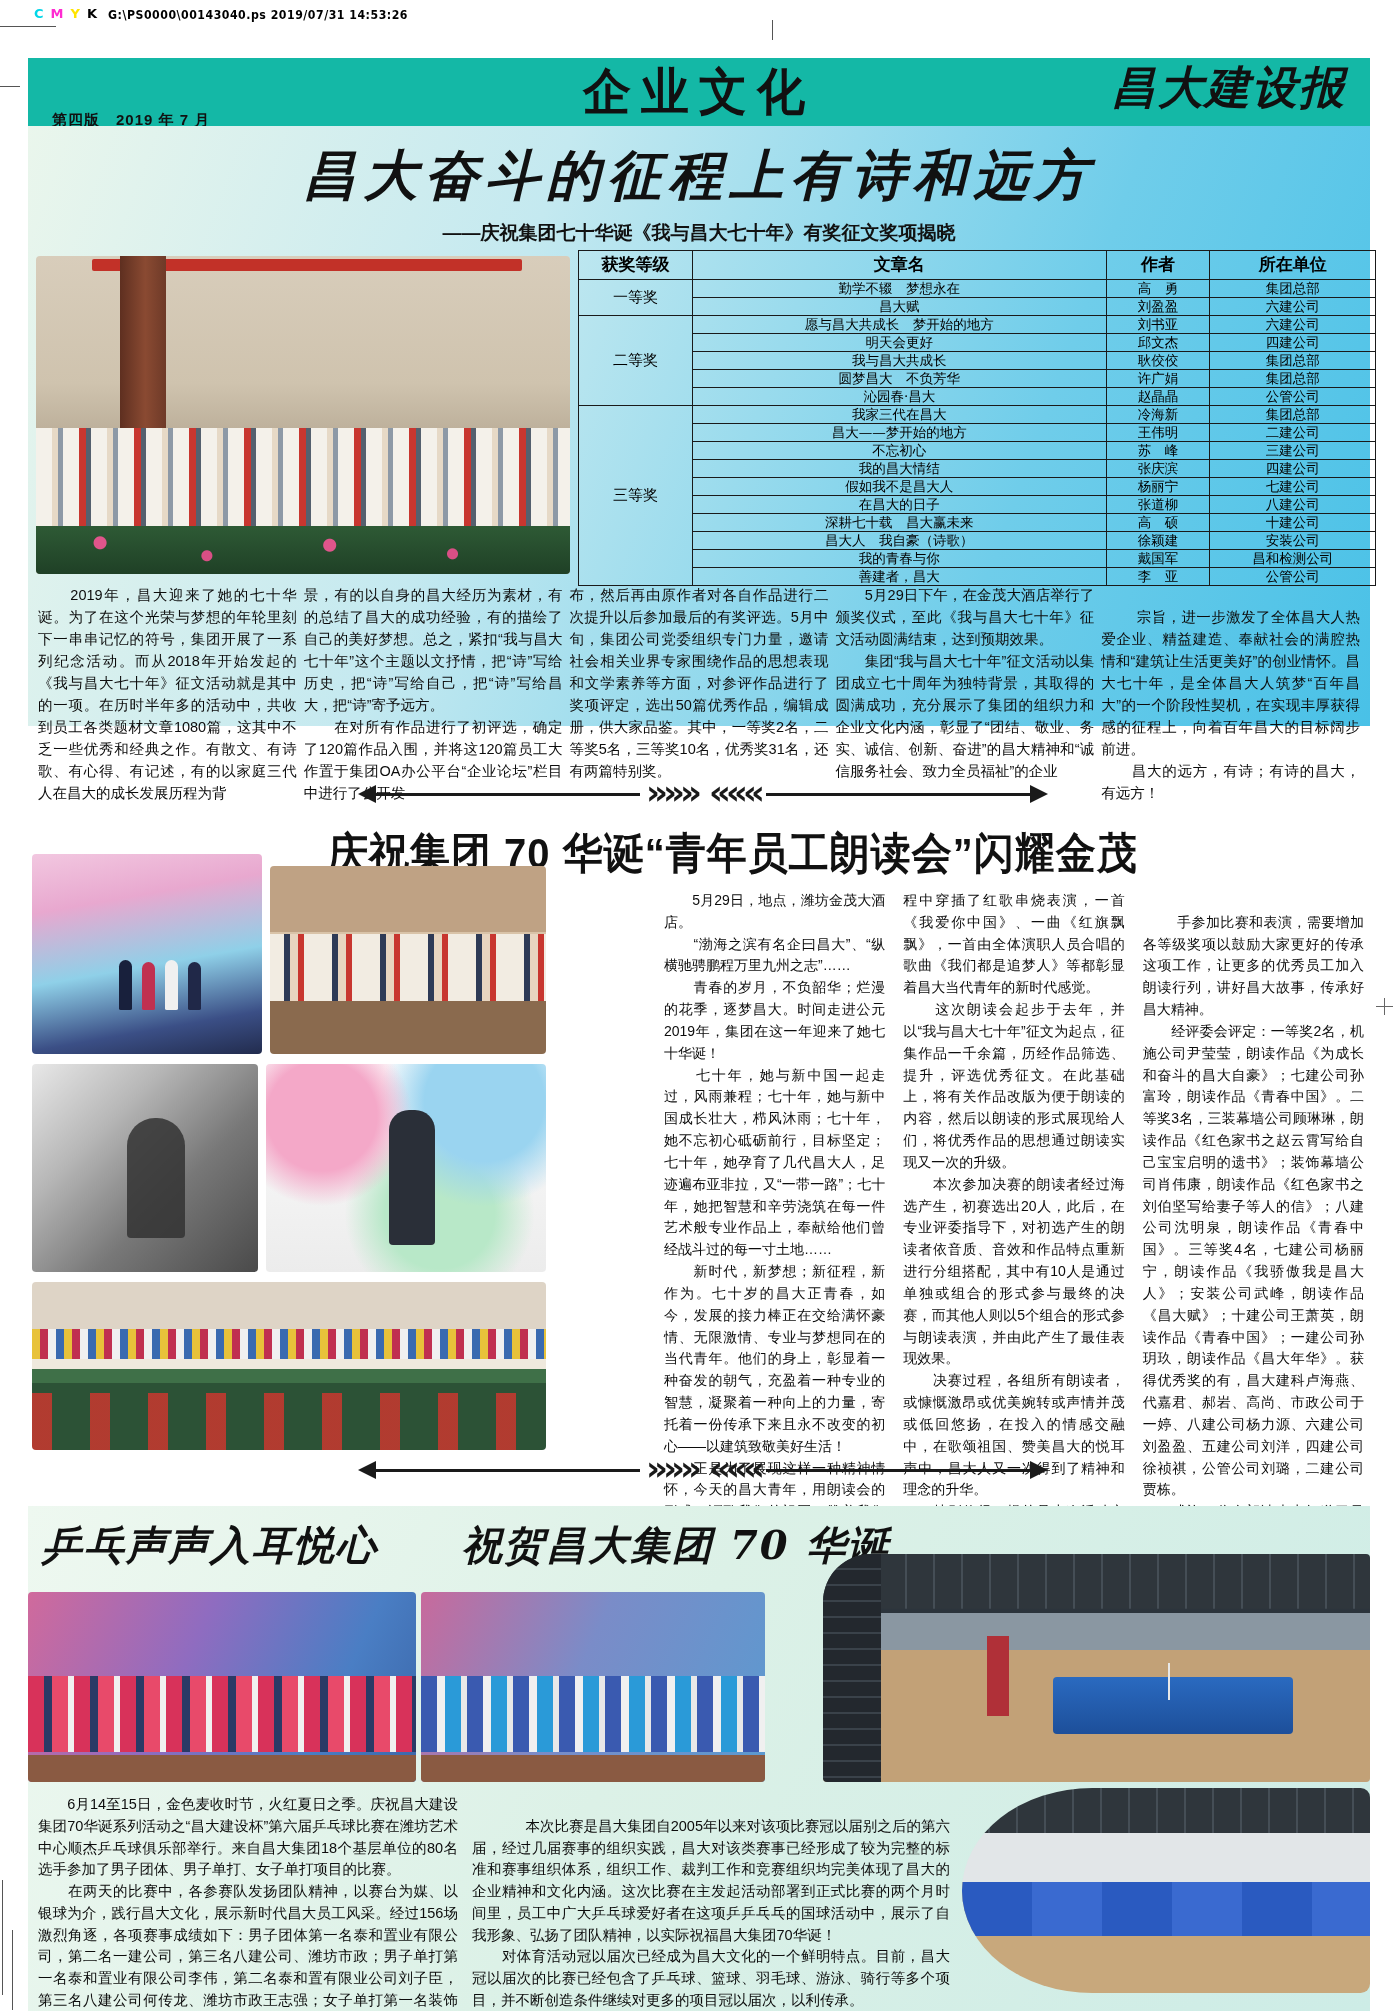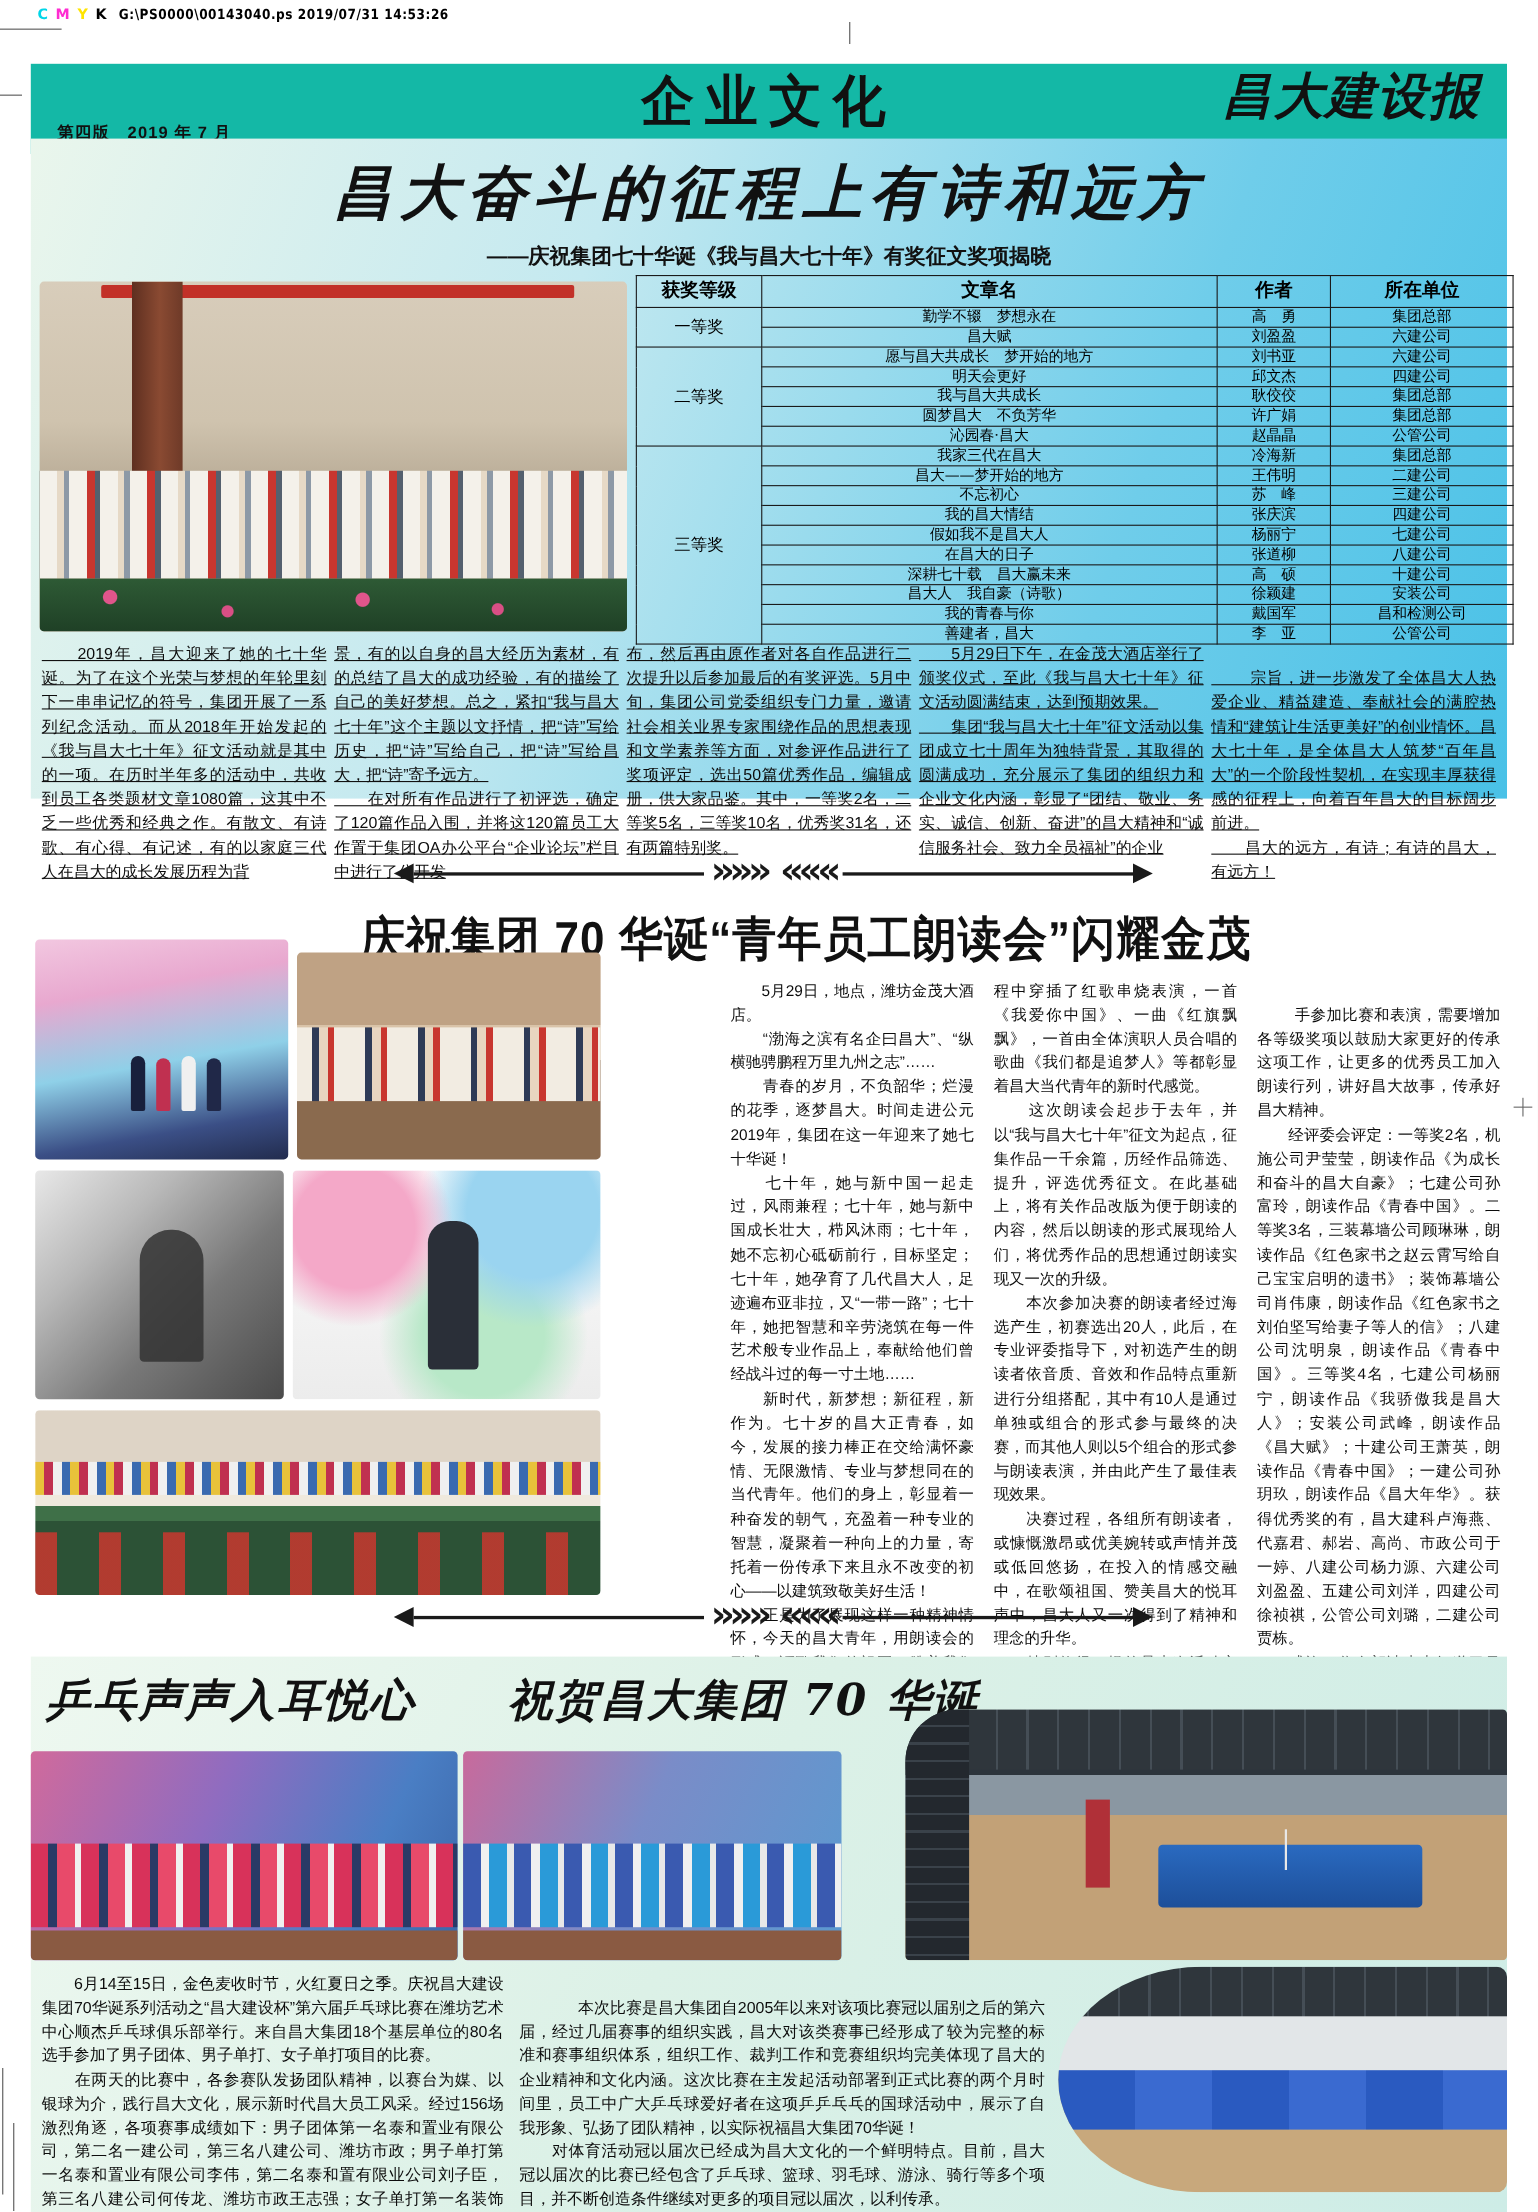--- a/index.html
+++ b/index.html
@@ -33,21 +33,21 @@
                 font-family:"DejaVu Serif","Liberation Serif",serif;}
   .awards-table th,.awards-table td{border:1px solid #1a1a1a;text-align:center;padding:0 4px;
                 line-height:1.15;font-size:13.5px;height:17px;color:#000;}
   .awards-table th{font-size:17px;height:28px;font-weight:bold;}
   .awards-table td.tier{font-size:15px;}
   .col-tier{width:110px}.col-title{width:400px}.col-author{width:100px}.col-unit{width:160px}
   
   .body-cols{position:absolute;display:flex;}
   .bcol{flex:1;text-align:justify;font-size:14.5px;line-height:1.52;white-space:pre-wrap;color:#0c0c0c;}
   .byline{text-align:right;font-weight:bold;font-size:14.5px;margin-top:4px;}
-  .body1{left:10px;top:458px;width:1322px;height:198px;gap:7px;text-decoration:underline;}
+  .body1{left:10px;top:458px;width:1322px;height:198px;gap:7px;}
   
   .divider{position:absolute;display:flex;align-items:center;height:20px;color:#1a1a1a;}
   .divider .line{height:3px;background:#1a1a1a;flex:1;}
   .tri-l{width:0;height:0;border-top:9px solid transparent;border-bottom:9px solid transparent;border-right:18px solid #1a1a1a;}
   .tri-r{width:0;height:0;border-top:9px solid transparent;border-bottom:9px solid transparent;border-left:18px solid #1a1a1a;}
   .chev{font-family:"DejaVu Sans",sans-serif;font-size:34px;font-weight:bold;line-height:12px;
         letter-spacing:-5px;margin:0 6px;transform:translateY(-2px);}
   .divider1{left:330px;top:658px;width:690px;}
   .divider2{left:330px;top:654px;width:690px;}
   

